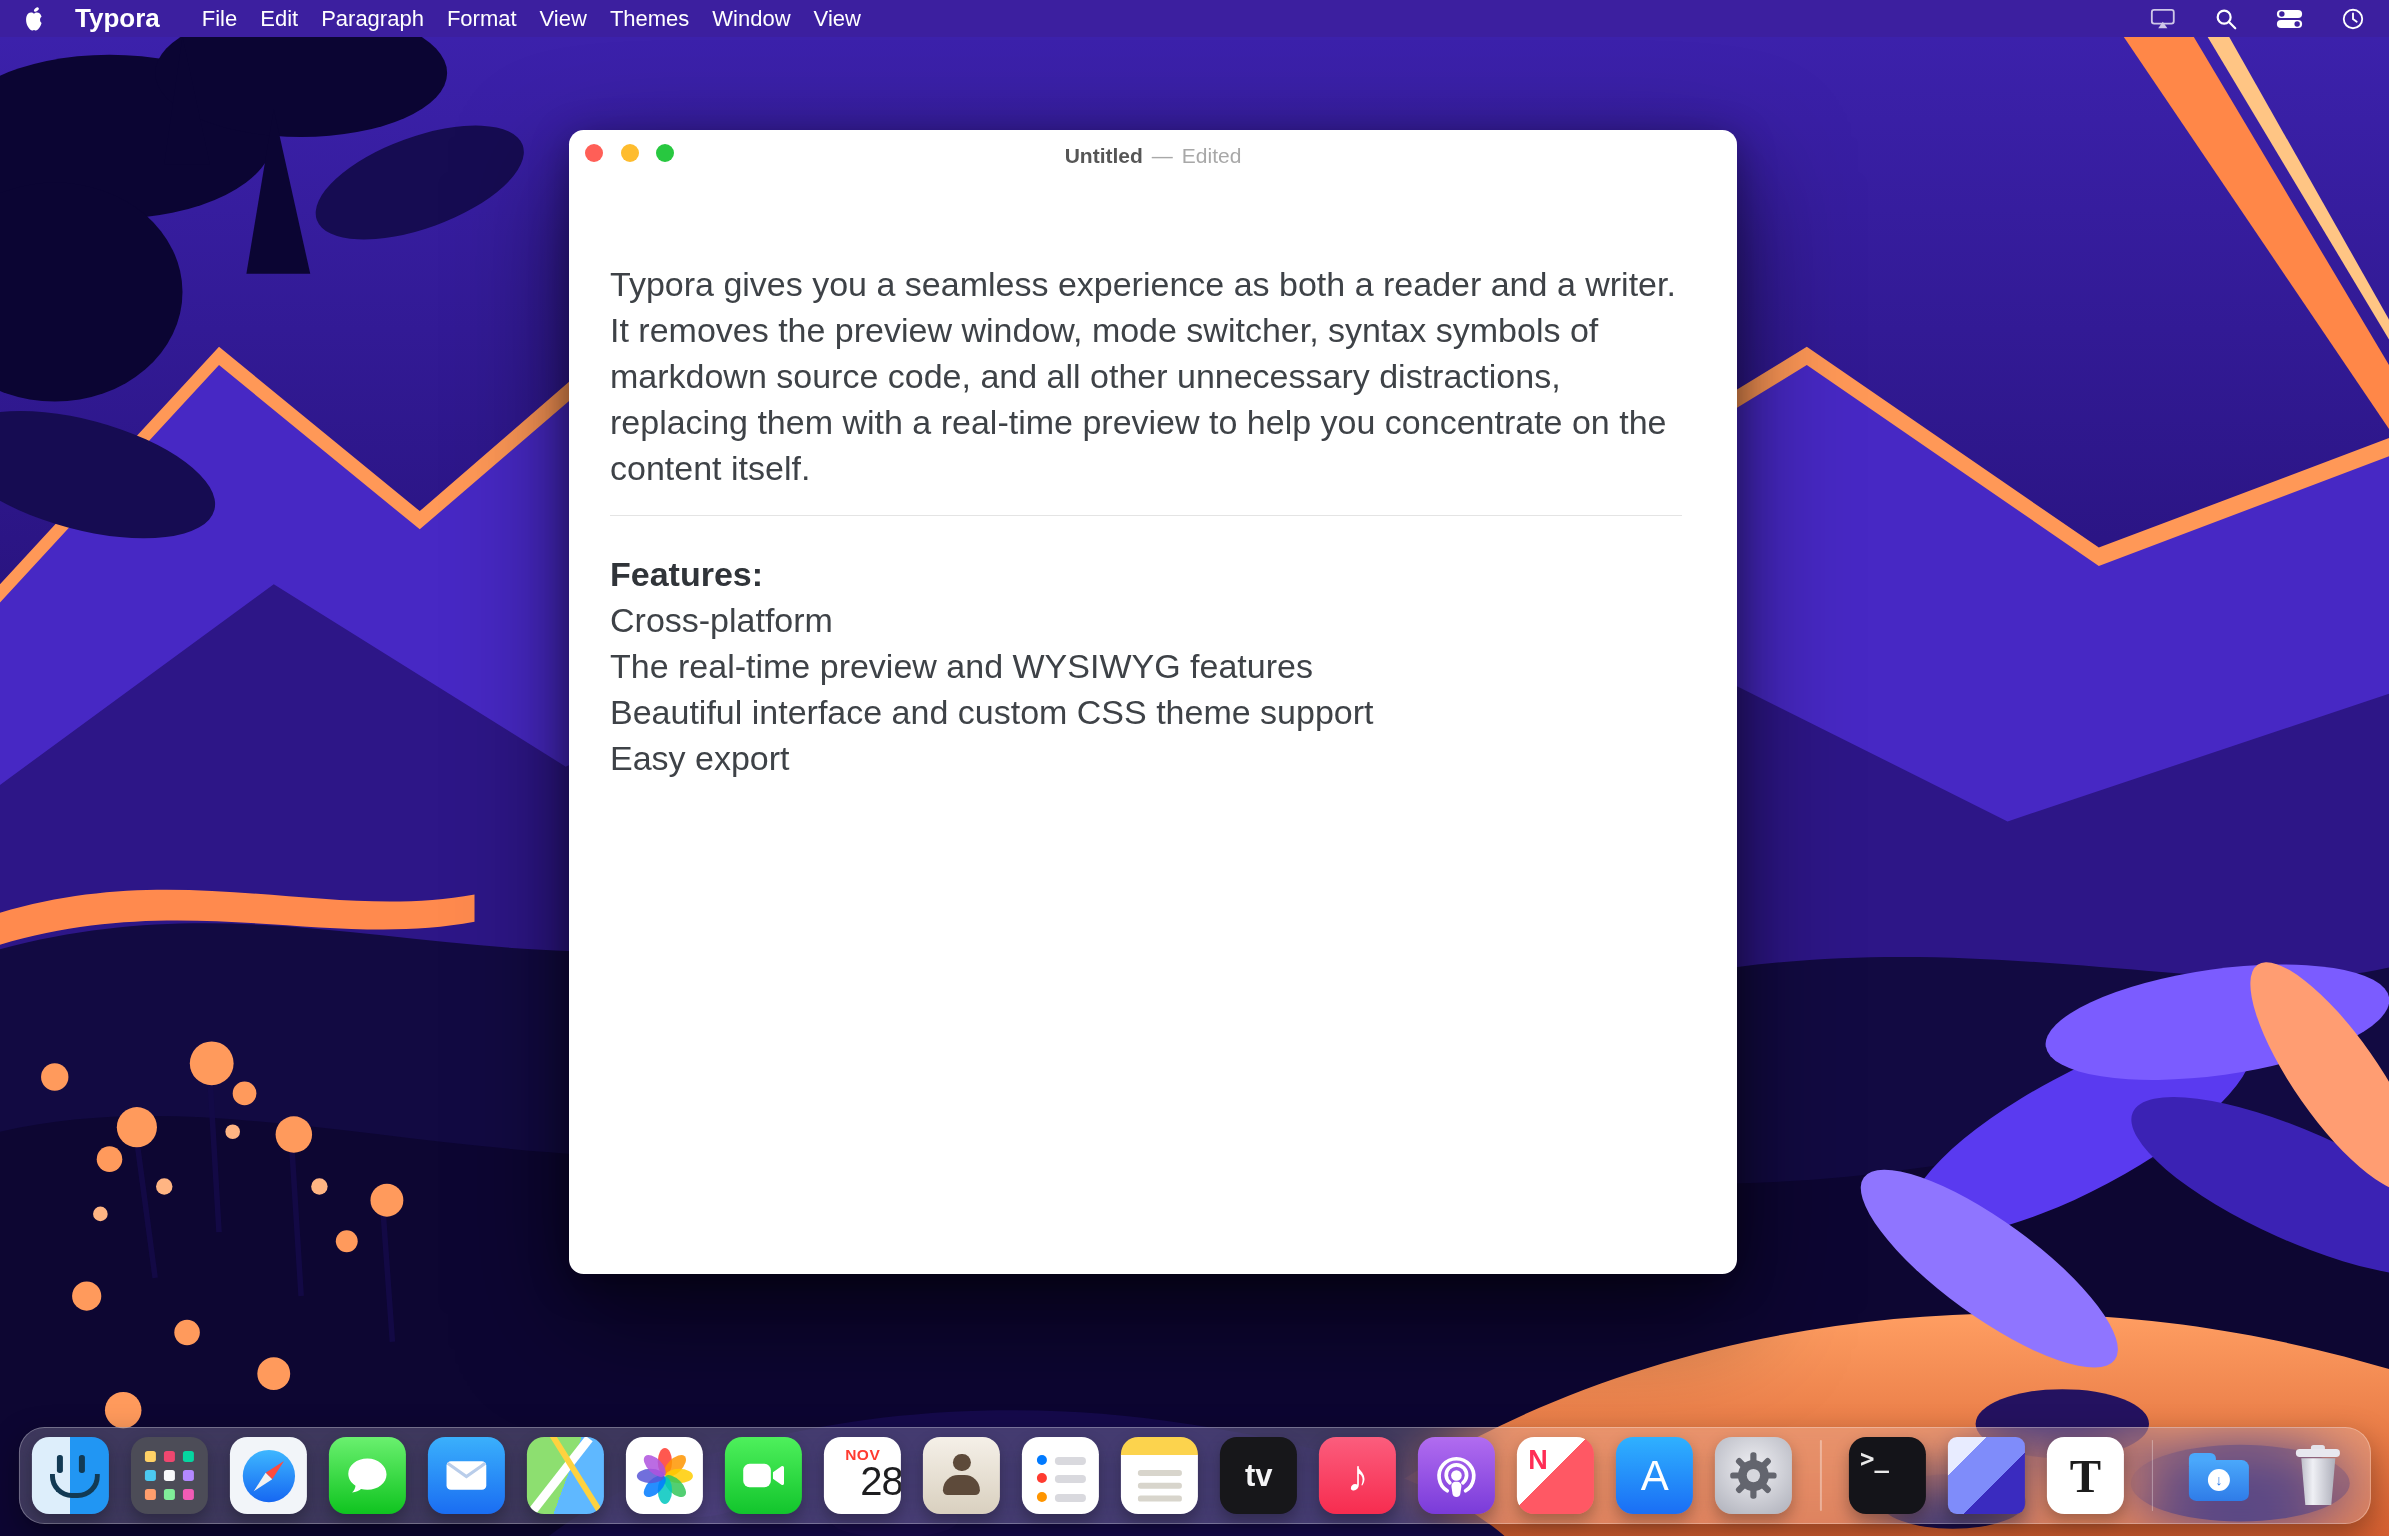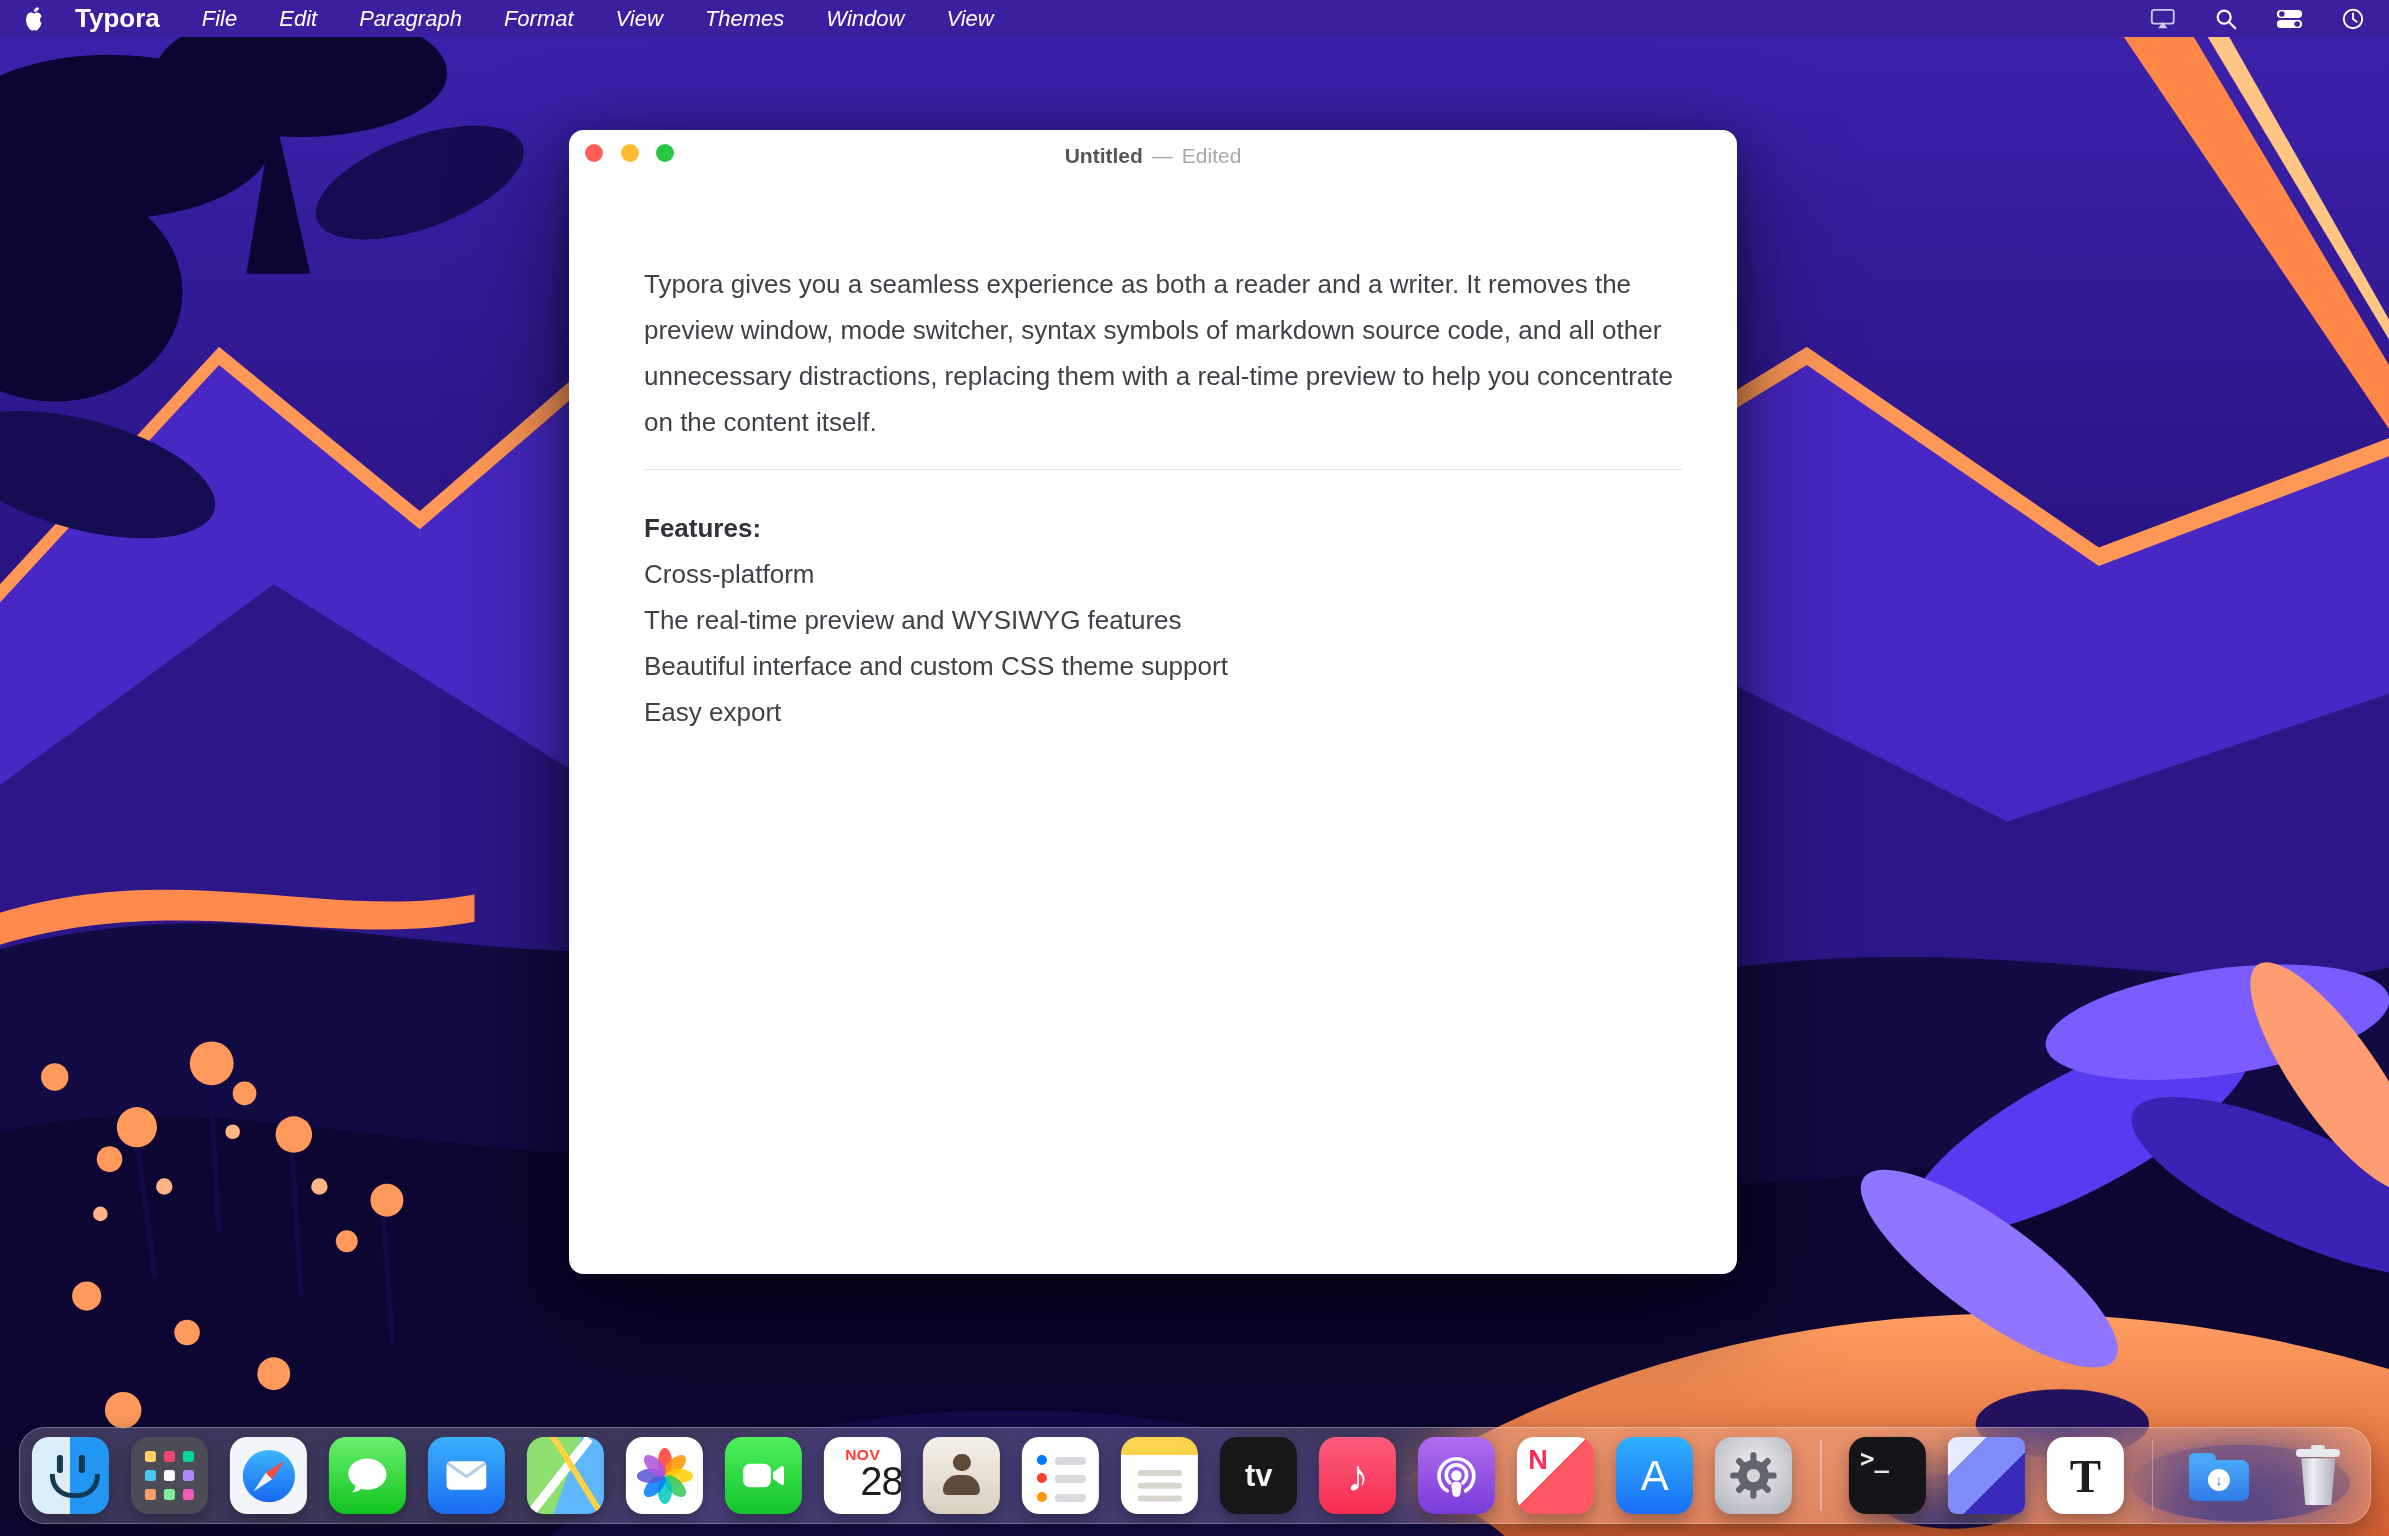--- a/index.html
+++ b/index.html
@@ -11,42 +11,42 @@
   .wallpaper { position:absolute; inset:0; width:100%; height:100%; display:block; }
 
   
   .menubar {
     position:absolute; top:0; left:0; right:0; height:37px;
     background:#3c1f9f; display:flex; align-items:center;
     padding:0 24px; color:#fff; z-index:50;
   }
   .apple { margin-right:31px; display:flex; align-items:center; }
   .app-name { font-weight:700; font-size:26px; margin-right:42px; }
-  #menu-items { display:flex; gap:42px; font-size:22px;font-style:italic; }
+  #menu-items { display:flex; gap:23px; font-size:22px; }
   .menu-item { white-space:nowrap; }
   .menu-status { margin-left:auto; display:flex; align-items:center; gap:38px; }
   .status-ic { display:flex; }
   .status-ic:first-child { opacity:.75; }
 
   
   .window {
     position:absolute; left:569px; top:130px; width:1168px; height:1144px;
     background:#fff; border-radius:14.6px; z-index:20;
     box-shadow:0 41px 110px rgba(0,0,0,.55), 0 9px 37px rgba(0,0,0,.35);
   }
   .titlebar { position:relative; height:51px; }
   .traffic { position:absolute; top:13.7px; left:16.4px; display:flex; gap:17.3px; }
   .tl { width:18px; height:18px; border-radius:50%; }
   .tl.red { background:#ff5f57; } .tl.yellow { background:#febc2e; } .tl.green { background:#28c840; }
   .wtitle { position:absolute; inset:0; display:flex; align-items:center; justify-content:center; gap:9px; font-size:21px; }
   .wtitle .t { font-weight:700; color:#565656; }
   .wtitle .d { color:#a8a8a8; }
   .wtitle .s { color:#a8a8a8; }
 
-  .doc { padding:80px 55px 0 75px; color:#3e4247; font-size:26px; line-height:46px; }
+  .doc { padding:80px 55px 0 41px; color:#3e4247; font-size:34px; line-height:46px; }
   .doc hr { border:none; border-top:1.8px solid #e4e4e4; margin:24px 0 35px; }
   .features-heading { font-weight:700; color:#303439; }
 
   
   .dock {
     position:absolute; bottom:12.8px; left:50%; transform:translateX(-50%);
     display:flex; align-items:center; gap:22px; padding:9px 12.8px;
     background:rgba(235,235,245,0.22); border:0.9px solid rgba(255,255,255,0.28);
     border-radius:25.6px; backdrop-filter:blur(27px); z-index:40;
     box-shadow:0 11px 31px rgba(0,0,0,.35);

